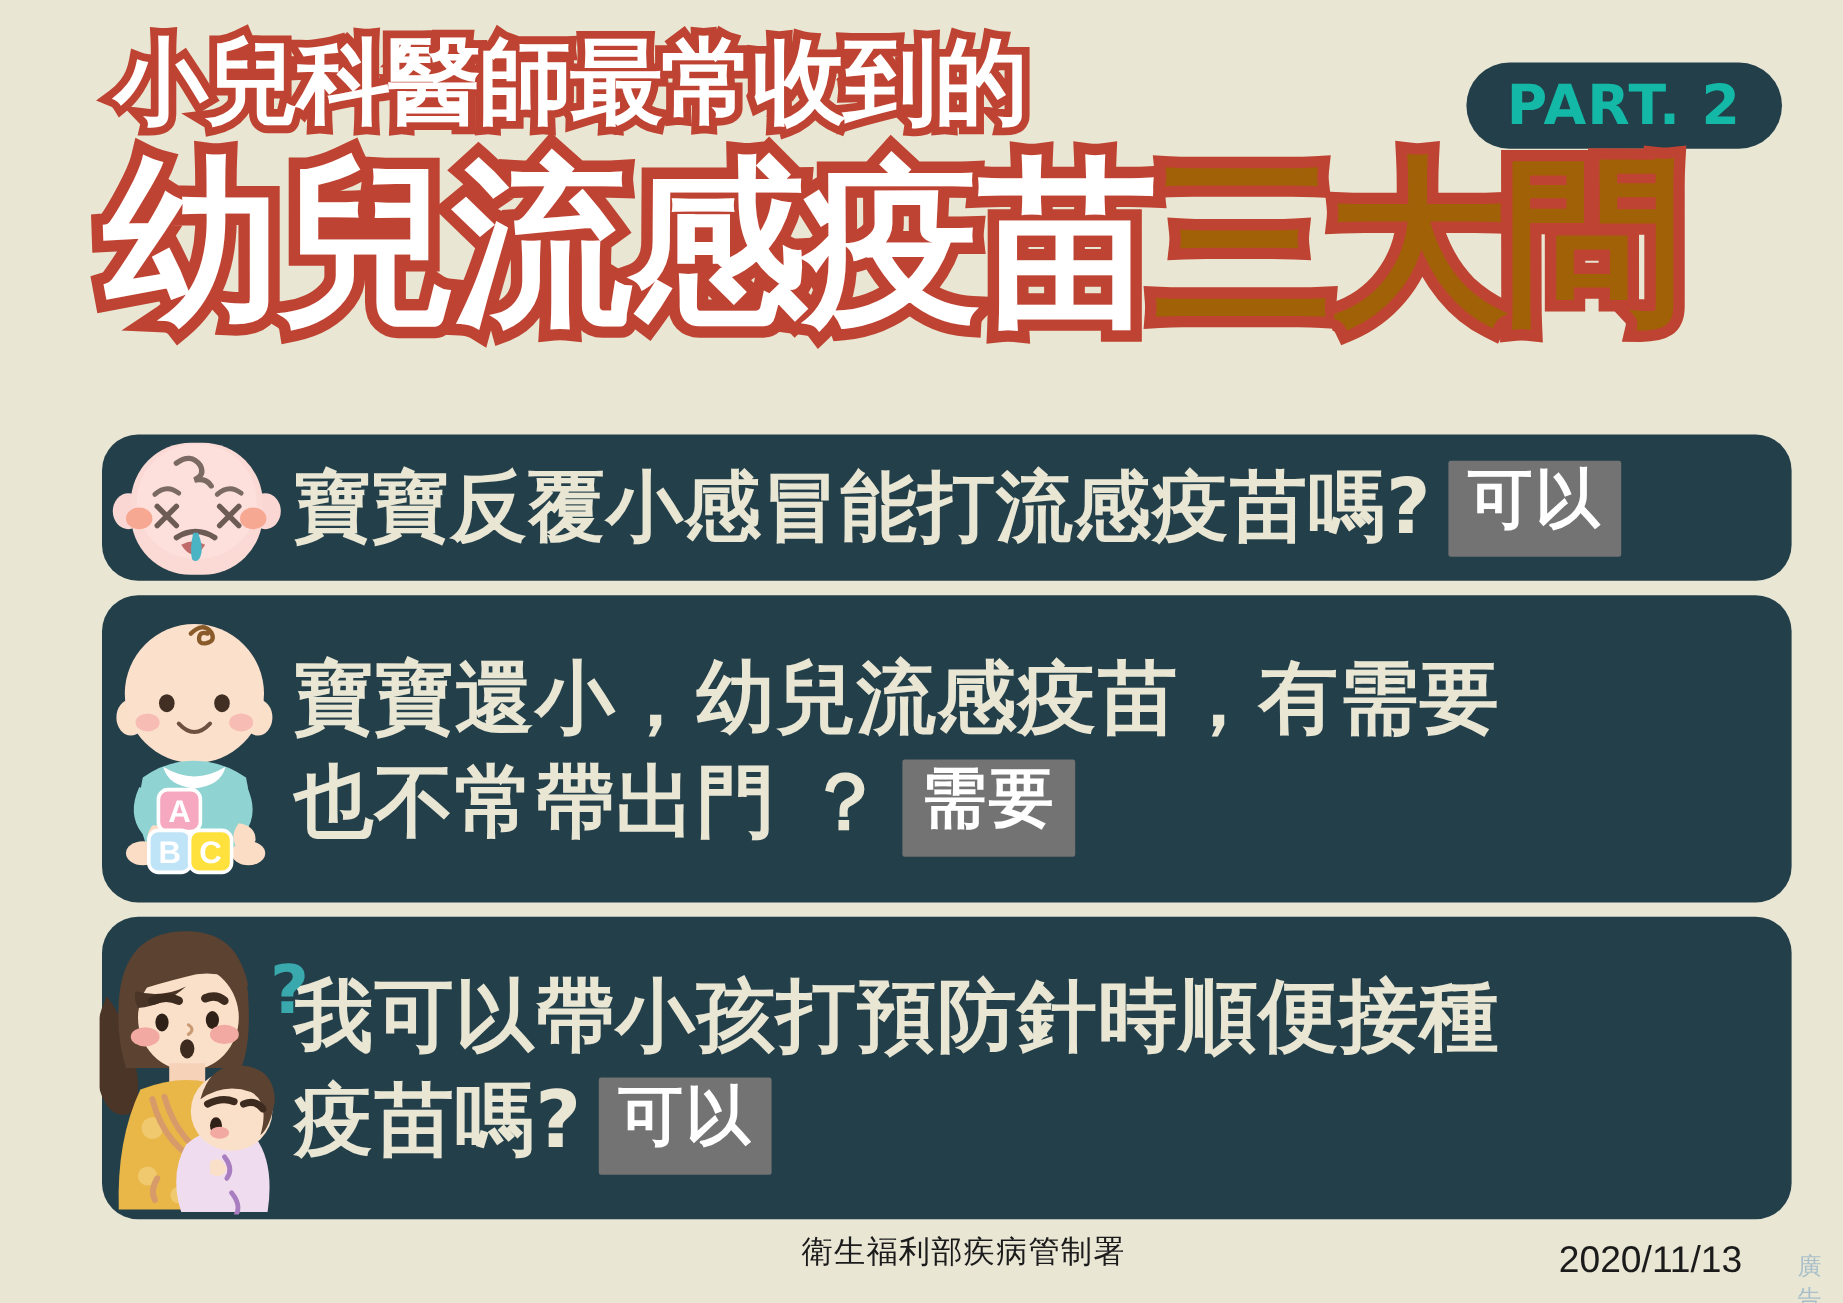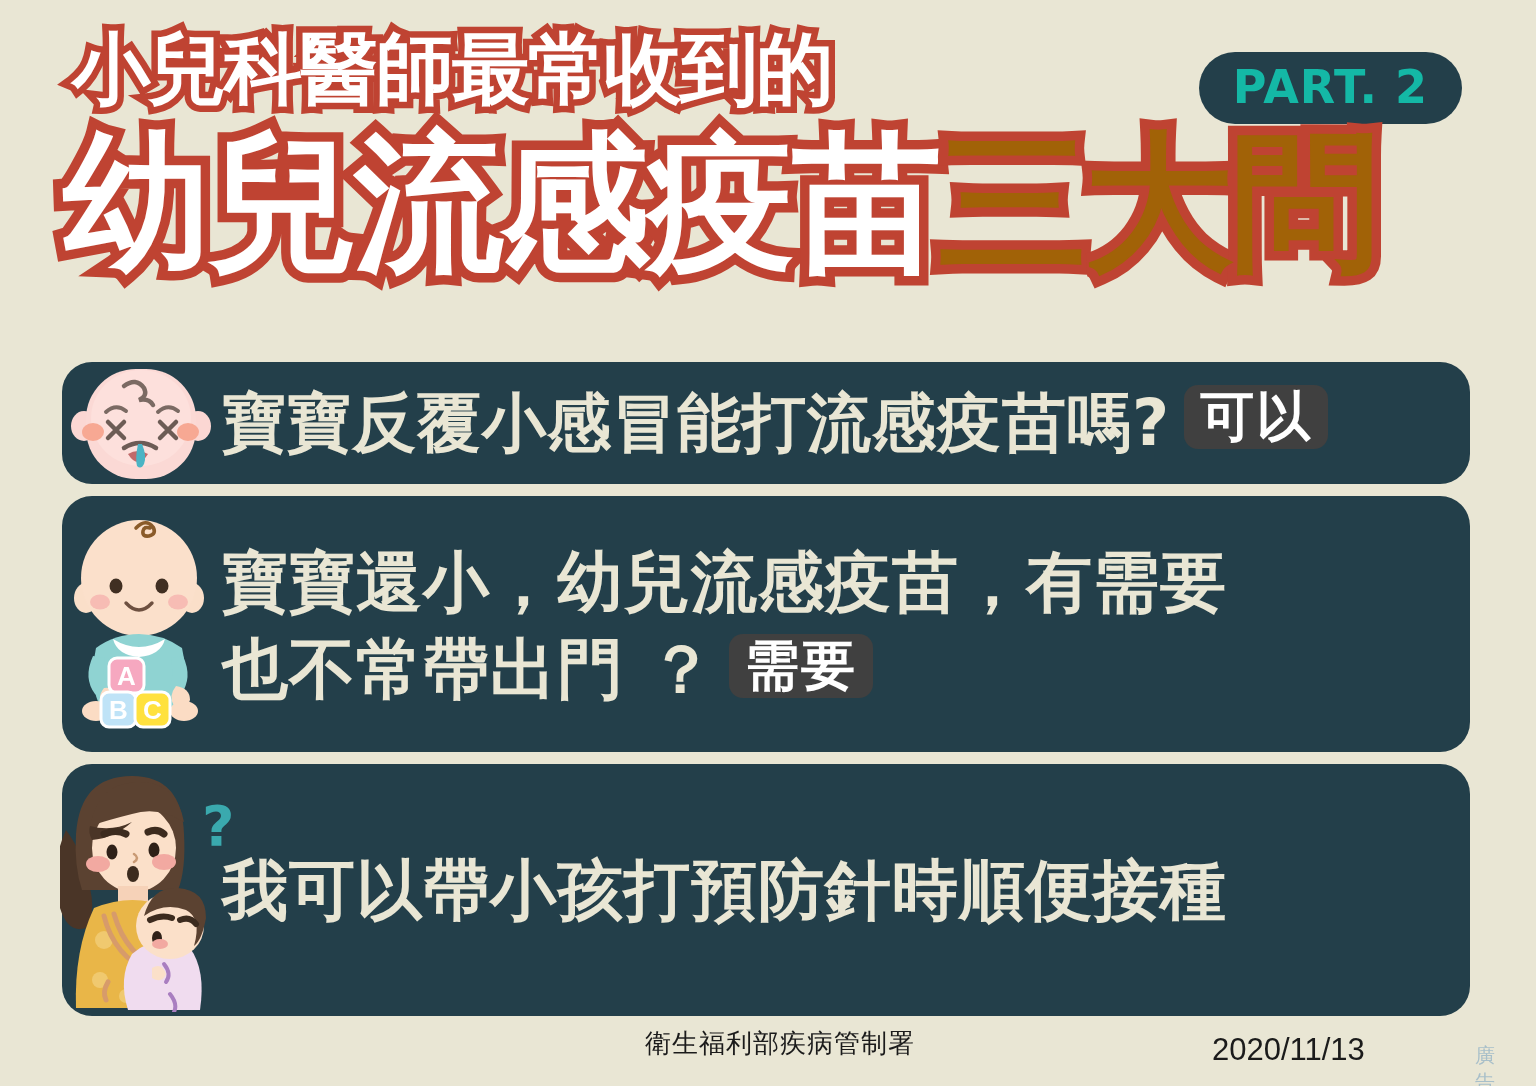--- a/index.html
+++ b/index.html
@@ -14,20 +14,21 @@
     font-family: "Liberation Sans", "DejaVu Sans", sans-serif;
     overflow: hidden;
     position: relative;
   }
 
   .poster {
     position: relative;
     width: 1328px;
     height: 1086px;
     background: #e9e6d4;
+    margin-left: 23px;
   }
 
   
   .headline-block {
     position: absolute;
     left: 62px;
     top: 30px;
     width: 1420px;
   }
 
@@ -121,24 +122,24 @@
     line-height: 1.32;
     letter-spacing: 1px;
     padding-right: 20px;
   }
   .card-1 .card-text { font-size: 64px; }
   .card-2 .card-text { padding-top: 4px; }
   .card-3 .card-text { padding-top: 2px; }
 
   .ans {
     display: inline-block;
-    background: #404040;
+    background: #737373;
     color: #ffffff;
-    border-radius: 14px;
-    padding: 2px 16px 2px 16px;
+    border-radius: 2px;
+    padding: 2px 16px 18px 16px;
     font-size: 54px;
     line-height: 1.12;
     letter-spacing: 2px;
     vertical-align: 8px;
     margin-left: 14px;
   }
   .card-1 .ans { vertical-align: 10px; }
 
   .qline2 { display: block; }
 
@@ -174,21 +175,21 @@
     position: absolute;
     left: 645px;
     top: 14px;
     font-family: "DejaVu Sans", "Liberation Sans", sans-serif;
     font-size: 26px;
     color: #1b1b1b;
     letter-spacing: 1px;
   }
   .footer-date {
     position: absolute;
-    left: 1212px;
+    left: 1276px;
     top: 20px;
     font-family: "Liberation Sans", sans-serif;
     font-size: 31px;
     color: #1b1b1b;
     letter-spacing: 0px;
   }
   .footer-ad {
     position: absolute;
     left: 1475px;
     top: 1042px;
@@ -332,20 +333,21 @@
           <path d="M92 200 q10 -6 14 6 q-4 10 -14 4z" fill="#fbe0c9"></path>
           <path d="M104 196 q8 10 2 18" stroke="#a97ec0" stroke-width="4" fill="none" stroke-linecap="round"></path>
           <path d="M110 226 q8 10 4 18" stroke="#a97ec0" stroke-width="4" fill="none" stroke-linecap="round"></path>
 
           <path d="M48 214 q-6 10 -2 18" stroke="#d79b6a" stroke-width="5" fill="none" stroke-linecap="round"></path>
         </svg>
         <div class="qmark qmark-3">?</div>
       </div>
       <div class="card-text">
         <span>我可以帶小孩打預防針時順便接種</span>
+        <span class="qline2"><span>疫苗嗎?</span><span class="ans">可以</span></span>
       </div>
     </div>
 
   </div>
 
   <div class="footer">
     <div class="footer-agency">衛生福利部疾病管制署</div>
     <div class="footer-date">2020/11/13</div>
   </div>
   <div class="footer-ad">廣告</div>

